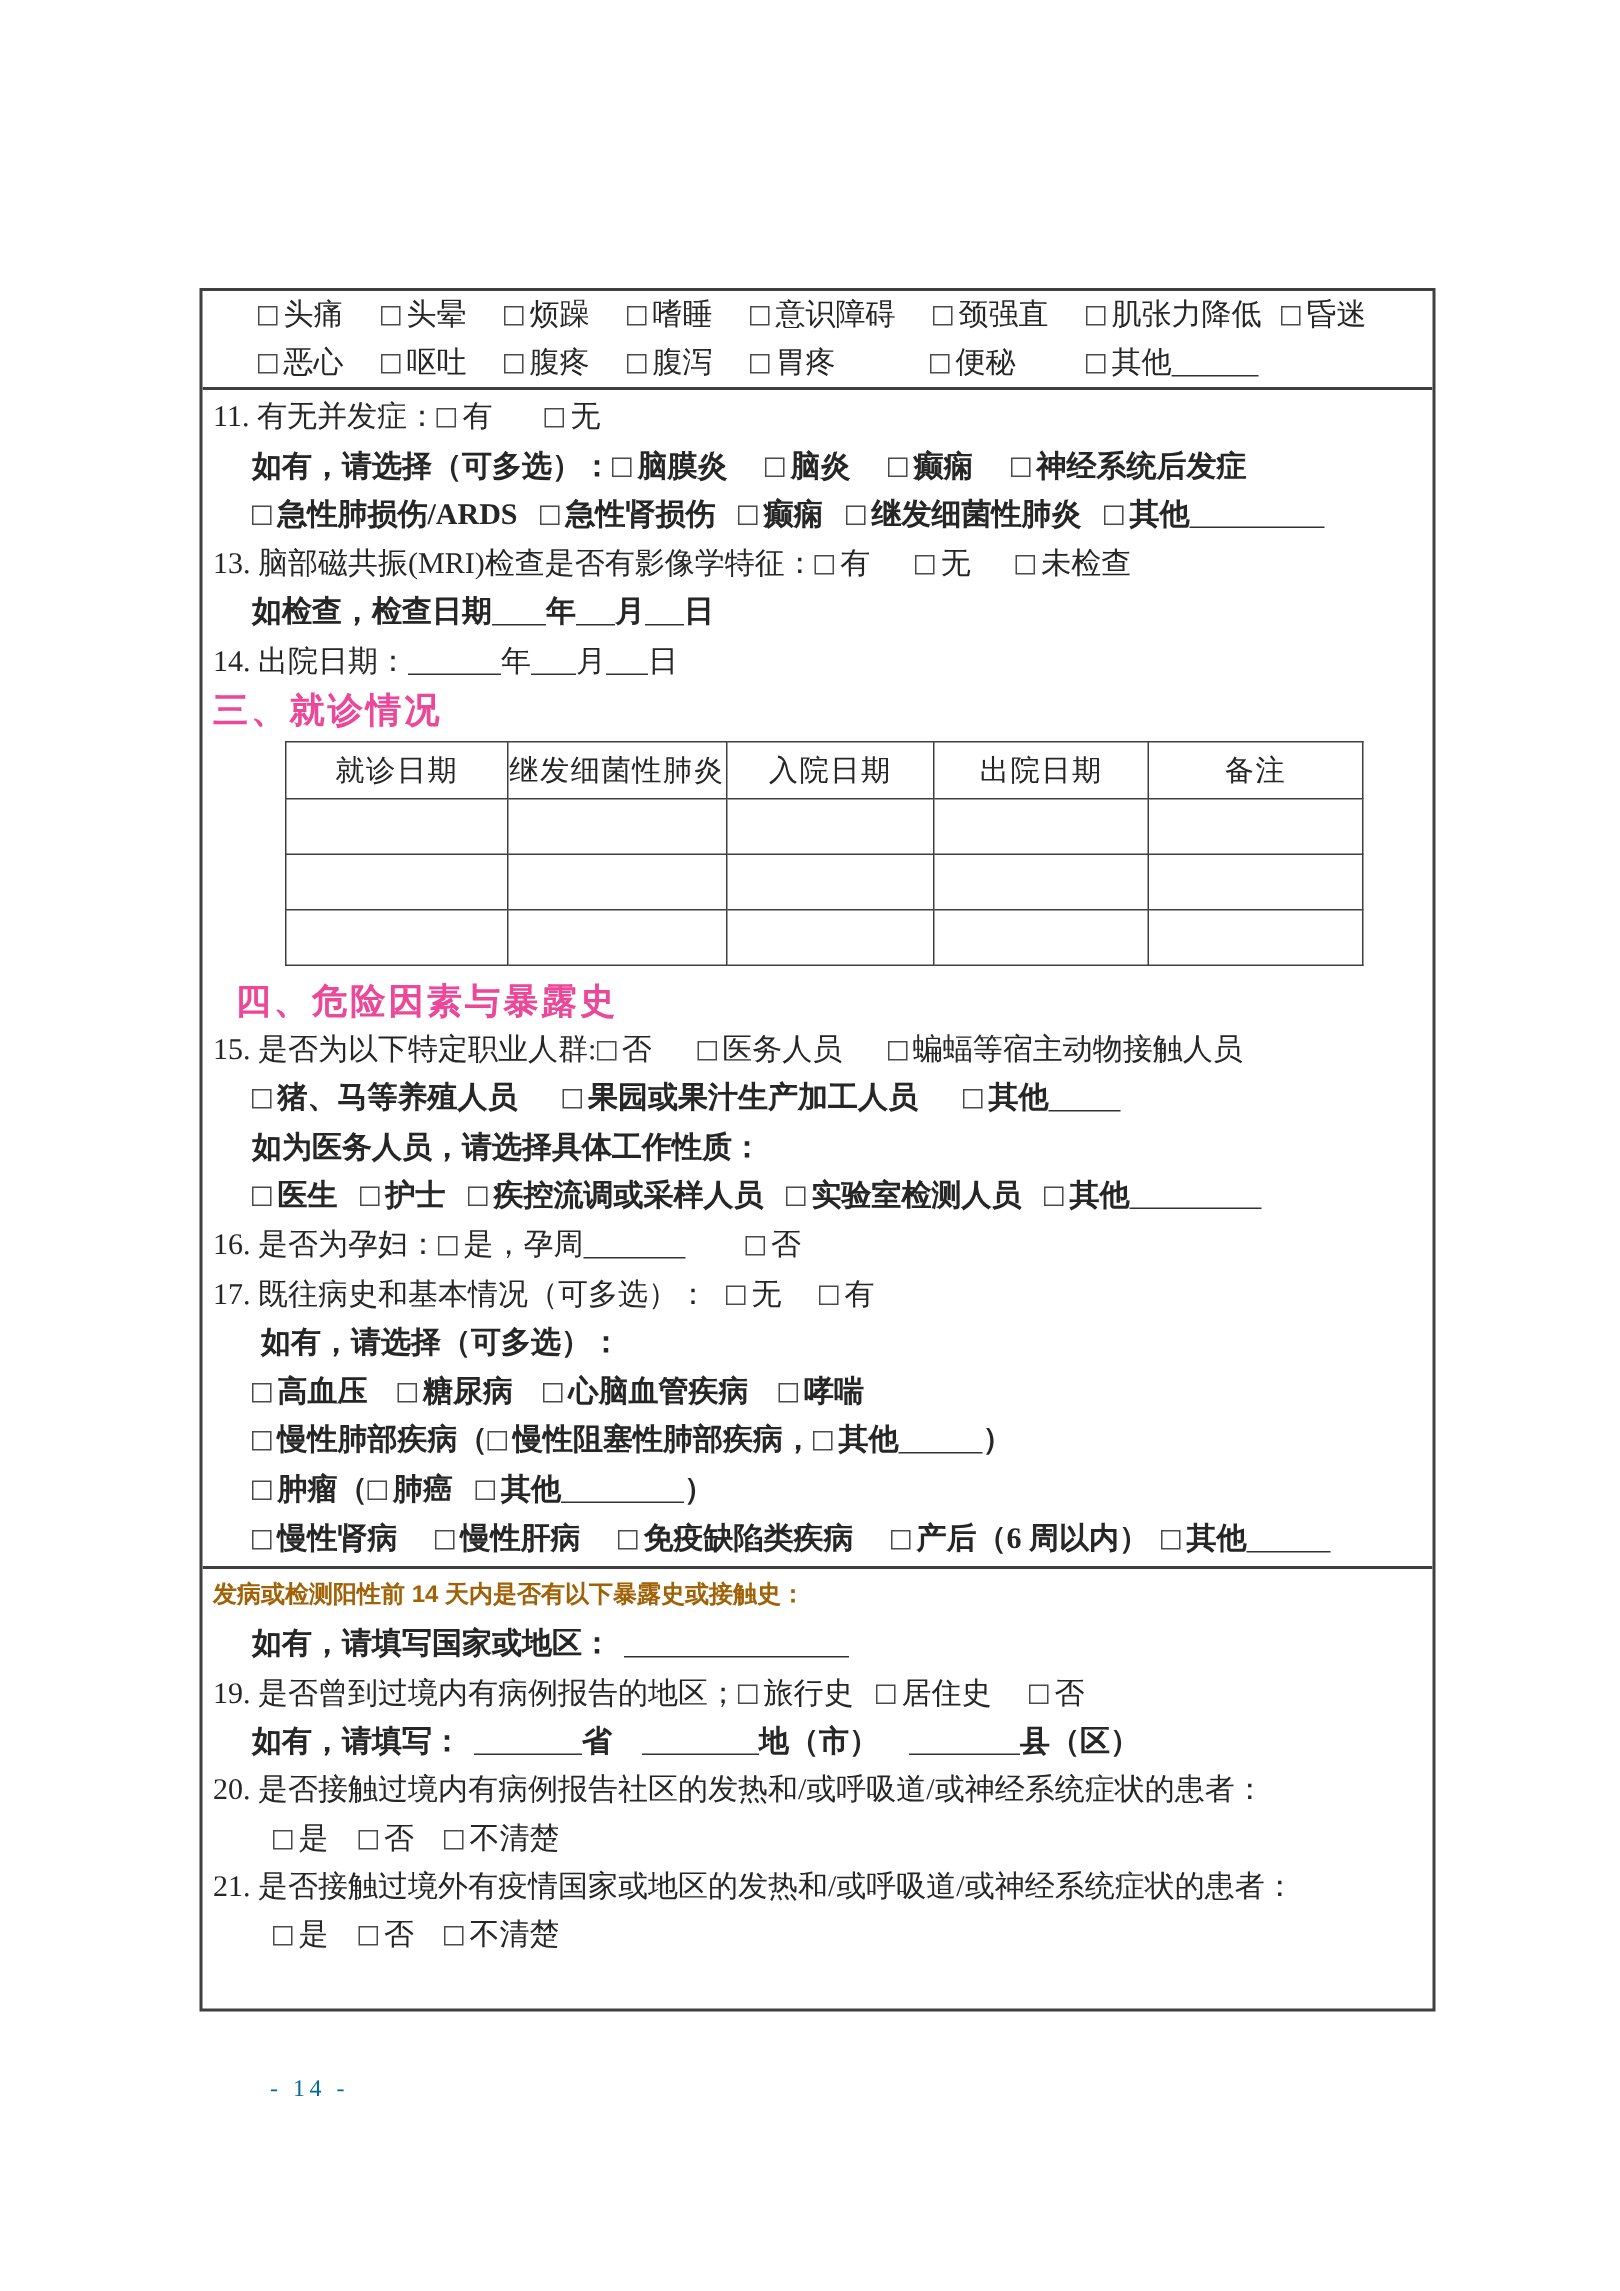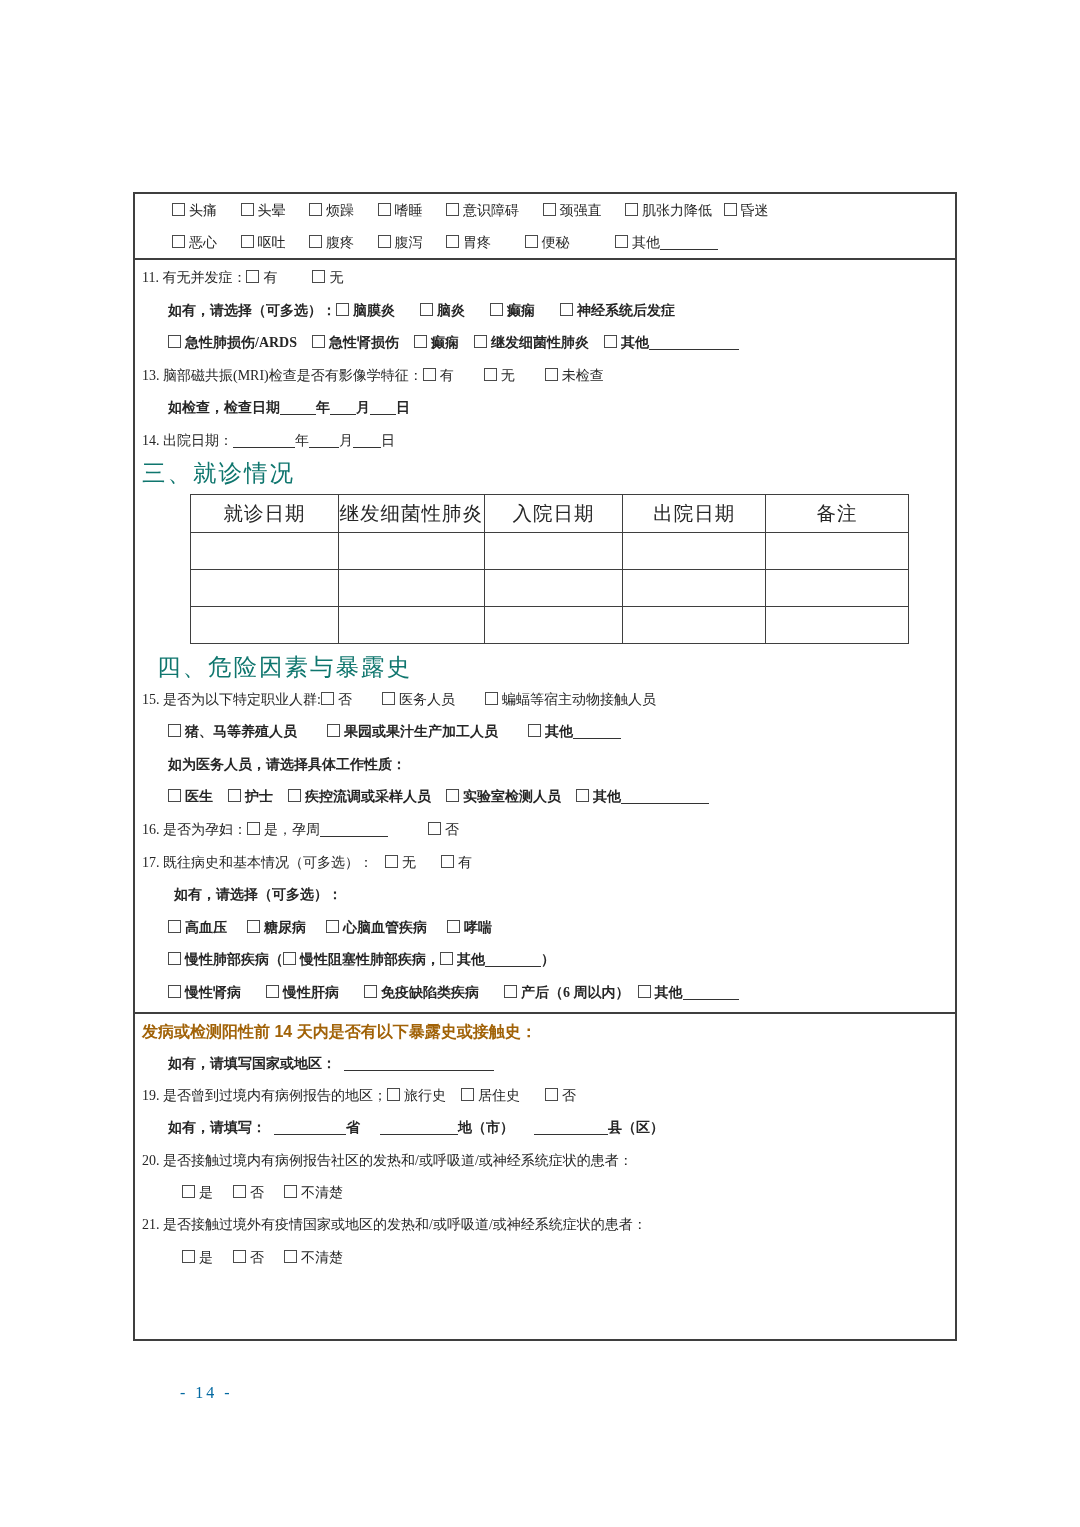--- a/index.html
+++ b/index.html
@@ -6,42 +6,42 @@
   html,body { background:#ffffff; }
   .page {
     position:relative; width:1080px; height:1527px; background:#fff;
     font-family:"Liberation Serif","DejaVu Serif",serif; color:#262626;
     overflow:hidden;
   }
   .form-box {
     position:absolute; left:133px; top:192px; width:824px; height:1149px;
     border:2px solid #3f3f3f; background:#fff; overflow:hidden;
   }
-  .line { line-height:32.6px; white-space:nowrap; font-size:14px; }
+  .line { line-height:32.6px; white-space:nowrap; font-size:20px; }
   .sym { padding:1px 10px 0 37px; border-bottom:2px solid #3f3f3f; }
   .sym .line { line-height:31.5px; }
   .blk { padding:2px 8px 0 7px; }
   .blk3 .line { line-height:32.3px; }
   .ind { padding-left:26px;font-weight:bold; }
   .ind2 { padding-left:40px; }
   .it { display:inline-block; }
   .cb {
     display:inline-block; width:13px; height:13px; border:1.6px solid #4a4a4a;
     margin-right:4px; vertical-align:-1px; background:#fff;
   }
   .blank { display:inline-block; border-bottom:1.6px solid #333; height:17px; vertical-align:-3px; }
   .w26{width:26px}.w28{width:28px}.w30{width:30px}.w36{width:36px}.w48{width:48px}
   .w56{width:56px}.w58{width:58px}.w62{width:62px}.w68{width:68px}.w72{width:72px}
   .w74{width:74px}.w78{width:78px}.w82{width:82px}.w88{width:88px}.w90{width:90px}.w150{width:150px}
   .m8{margin-right:8px}.m12{margin-right:12px}.m15{margin-right:15px}.m20{margin-right:20px}
   .m25{margin-right:25px}.m30{margin-right:30px}.m35{margin-right:35px}.m40{margin-right:40px}
-  .m42{margin-right:42px}.m58{margin-right:30px}
+  .m42{margin-right:42px}.m58{margin-right:58px}
   .sec-title {
-    font-family:"Liberation Sans","DejaVu Sans",sans-serif; font-weight:normal;
-    font-size:23.5px; color:#0f766e; padding-left:7px; line-height:30px; letter-spacing:2px;
+    font-family:"Liberation Sans","DejaVu Sans",sans-serif; font-weight:bold;
+    font-size:23.5px; color:#ec4899; padding-left:7px; line-height:30px; letter-spacing:2px;
   }
   .s4 { margin-top:8px;padding-left:22px; }
   table.visit {
     border-collapse:collapse; table-layout:fixed; width:719px; margin:6px 16px 0 55px;
   }
   table.visit th, table.visit td { border:1.8px solid #3f3f3f; background:#fff; }
   table.visit th { font-weight:normal; font-size:19.5px; height:38px; text-align:center; letter-spacing:1px; }
   table.visit td { height:37px; }
   .sep { border-top:2px solid #3f3f3f; margin-top:2px; }
   .exp-head {
@@ -165,20 +165,23 @@
       <div class="line ind">
         <span style="padding-left:6px">如有，请选择（可多选）：</span>
       </div>
       <div class="line ind">
         <span class="it m20"><span class="cb"></span><span>高血压</span></span><span class="it m20"><span class="cb"></span><span>糖尿病</span></span><span class="it m20"><span class="cb"></span><span>心脑血管疾病</span></span><span class="it"><span class="cb"></span><span>哮喘</span></span>
       </div>
       <div class="line ind">
         <span class="cb"></span><span>慢性肺部疾病（</span><span class="cb"></span><span>慢性阻塞性肺部疾病，</span><span class="cb"></span><span>其他</span><span class="blank w56"></span><span>）</span>
       </div>
       <div class="line ind">
+        <span class="cb"></span><span>肿瘤（</span><span class="it m15"><span class="cb"></span><span>肺癌</span></span><span class="cb"></span><span>其他</span><span class="blank w82"></span><span>）</span>
+      </div>
+      <div class="line ind">
         <span class="it m25"><span class="cb"></span><span>慢性肾病</span></span><span class="it m25"><span class="cb"></span><span>慢性肝病</span></span><span class="it m25"><span class="cb"></span><span>免疫缺陷类疾病</span></span><span class="it m8"><span class="cb"></span><span>产后（6 周以内）</span></span><span class="it"><span class="cb"></span><span>其他</span><span class="blank w56"></span></span>
       </div>
     </div>
 
     <div class="sep"></div>
 
     <div class="blk blk3">
       <div class="line exp-head">发病或检测阳性前 14 天内是否有以下暴露史或接触史：</div>
       <div class="line ind">
         <span class="m8">如有，请填写国家或地区：</span><span class="blank w150"></span>

